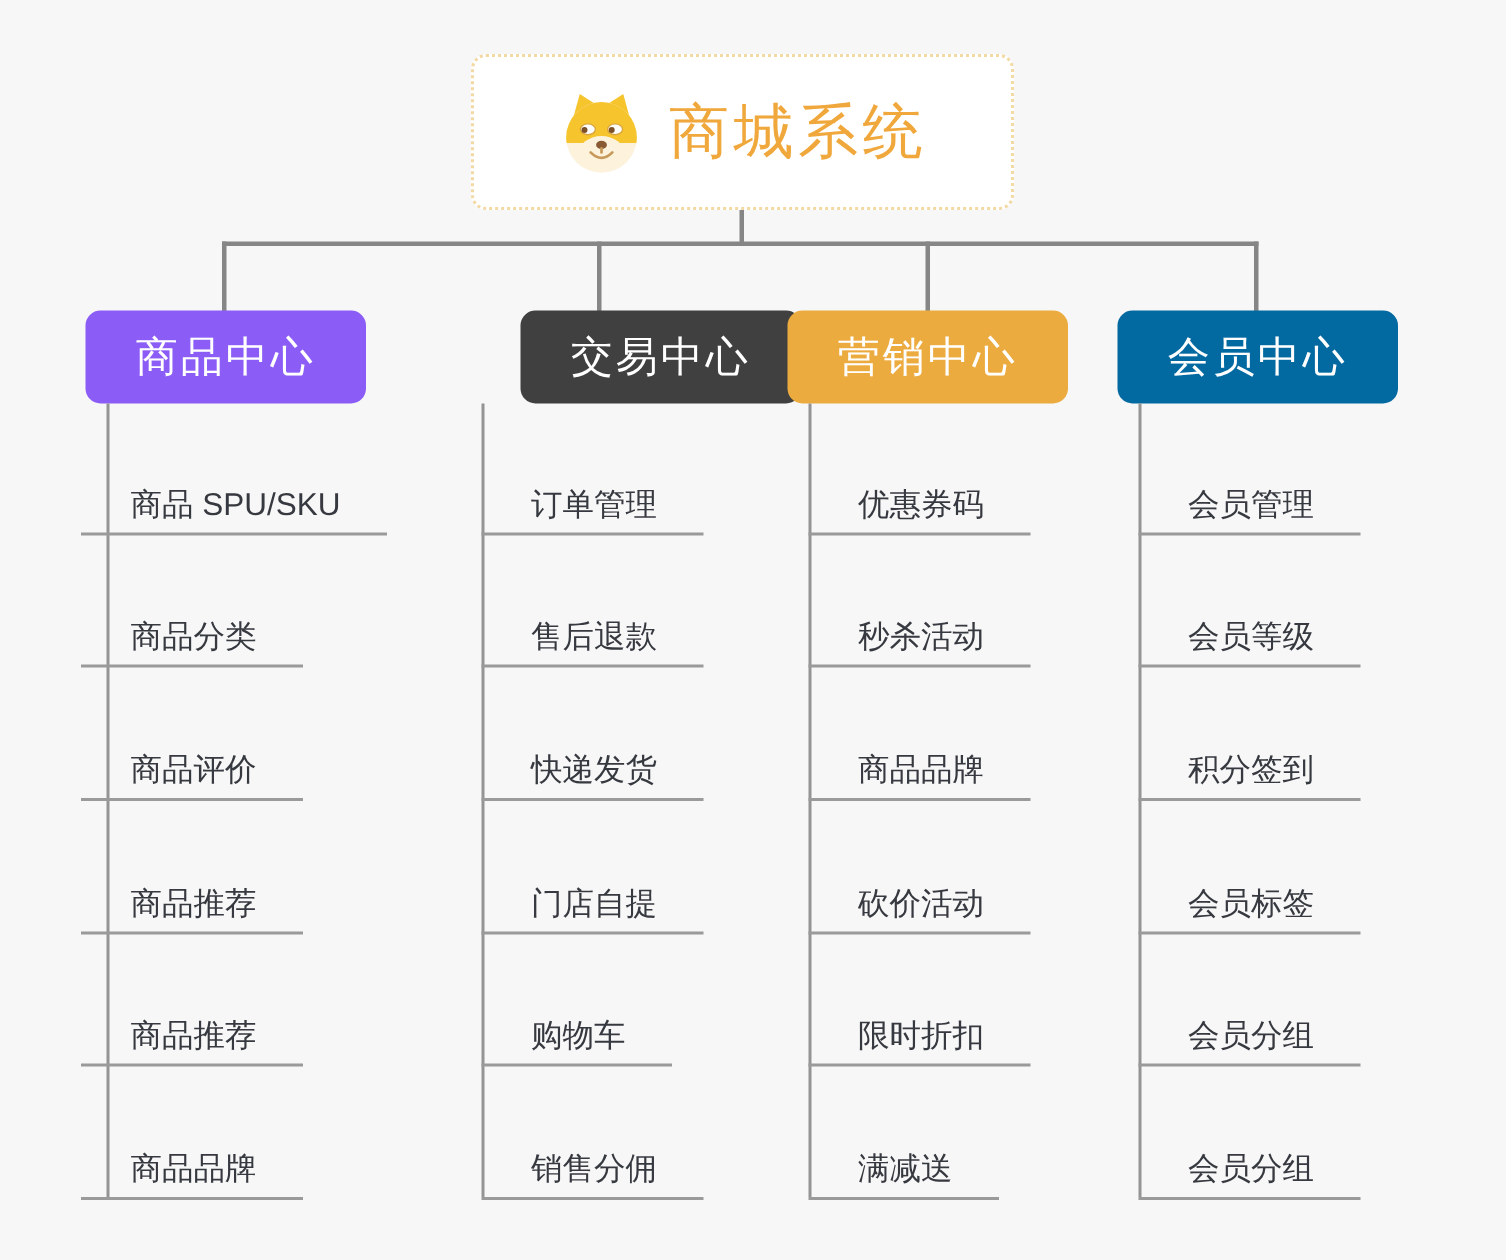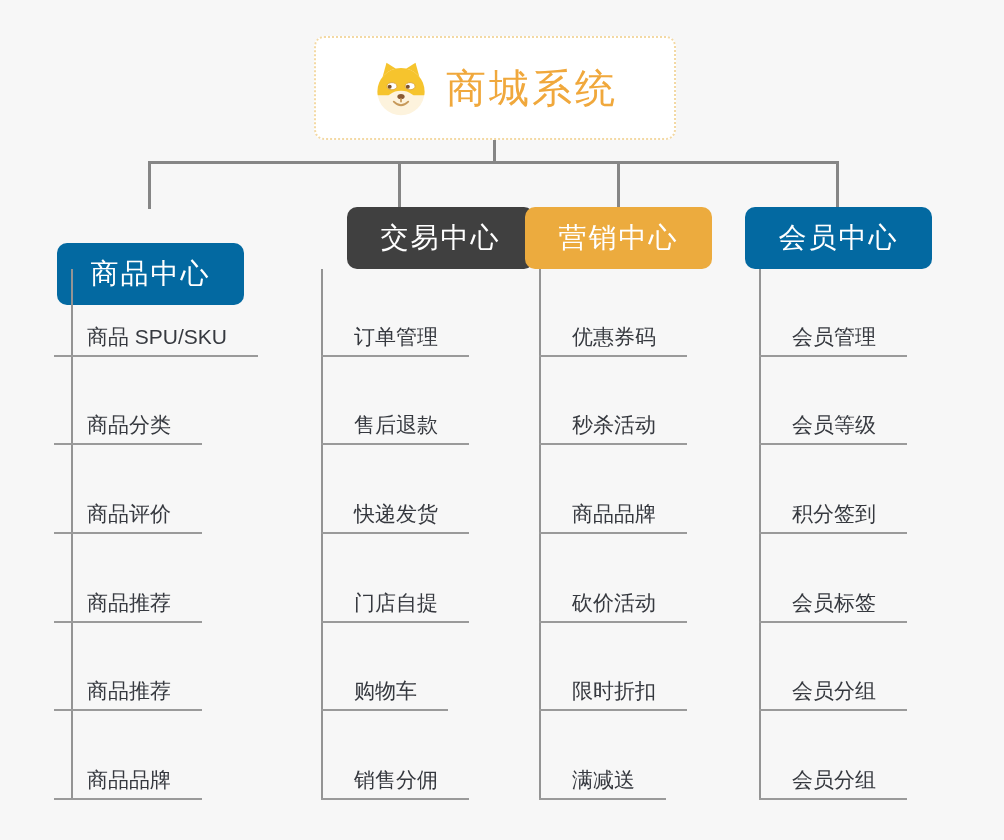--- a/index.html
+++ b/index.html
@@ -33,21 +33,21 @@
   .d1{left:148px;} .d2{left:398px;} .d3{left:617px;} .d4{left:836px;}
 
   
   .hdr{
     position:absolute;top:207px;width:187px;height:62px;
     border-radius:10px;
     display:flex;align-items:center;justify-content:center;
     color:#ffffff;font-size:28px;letter-spacing:2px;white-space:nowrap;
     cursor:pointer;
   }
-  .h1{left:57px;background:#0369a1;margin-top:36px;}
+  .h1{left:57px;background:#8b5cf6;}
   .h2{left:307px;background:#404040;margin-left:40px;}
   .h3{left:525px;background:#ecab3e;}
   .h4{left:745px;background:#0369a1;}
 
   
   .vline{position:absolute;top:269px;width:2px;height:529px;background:#949494;}
   .v1{left:71px;} .v2{left:321px;} .v3{left:539px;} .v4{left:759px;}
 
   
   .leaf{

